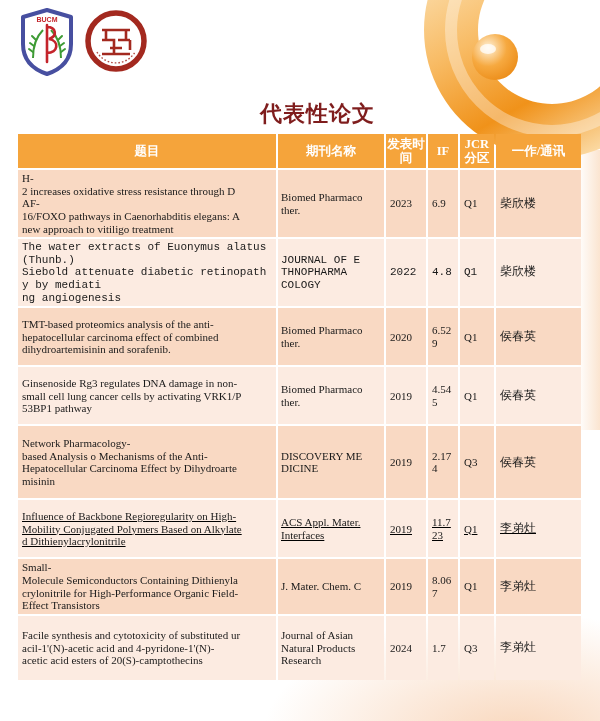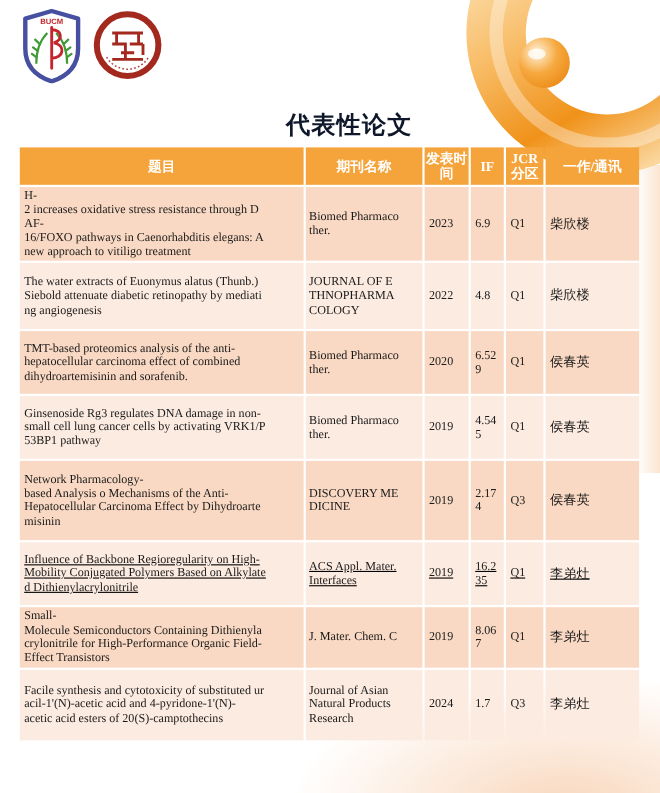--- a/index.html
+++ b/index.html
@@ -16,21 +16,21 @@
   }
   .corner-glow{
     position:absolute;bottom:0;right:0;width:340px;height:110px;z-index:0;
     background:radial-gradient(ellipse at 75% 115%, rgba(248,210,180,.9) 0%, rgba(248,210,180,0) 70%);
   }
   
   .logos{position:absolute;top:8px;left:20px;display:flex;gap:10px;z-index:2;}
   
   .page-title{
     position:absolute;top:99px;left:0;right:0;text-align:center;z-index:2;
-    font-size:22px;font-weight:bold;color:#0f172a;
+    font-size:22px;font-weight:bold;color:#7f1d1d;
     font-family:Liberation Serif, serif;
     letter-spacing:1px;
     padding-left:35px;
   }
   
   .papers-table{
     position:absolute;top:132px;left:16px;z-index:2;
     border-collapse:separate;border-spacing:2px;
     table-layout:fixed;width:567px;
   }
@@ -39,21 +39,21 @@
     font-weight:bold;font-size:12.5px;line-height:1.15;
     padding:2px 1px;height:30px;text-align:center;vertical-align:middle;
   }
   .papers-table td{
     font-size:11px;line-height:1.15;color:#1a1a1a;
     padding:2px 4px;vertical-align:middle;
   }
   .papers-table tbody tr:nth-child(odd) td{background:var(--row-dark,#F9D9C3);}
   .papers-table tbody tr:nth-child(even) td{background:var(--row-light,#FCEBE1);}
   tbody tr:nth-child(1){height:66px;}
-  tbody tr:nth-child(2){height:60px;}
+  tbody tr:nth-child(2){height:60px;font-family:Liberation Mono, monospace;}
   tbody tr:nth-child(3){height:57px;}
   tbody tr:nth-child(4){height:57px;}
   tbody tr:nth-child(5){height:72px;}
   tbody tr:nth-child(6){height:57px;text-decoration:underline;}
   tbody tr:nth-child(7){height:44px;padding-left:44px;}
   tbody tr:nth-child(8){height:64px;}
   tbody tr:nth-child(9){height:57px;}
   td.c-title{white-space:pre-line;word-break:break-all;text-align:left;}
   td.c-journal{white-space:pre-line;word-break:break-all;text-align:left;padding:2px 3px;}
   td.c-year,td.c-if,td.c-jcr,td.c-author{word-break:break-all;}
@@ -188,21 +188,21 @@
     <td class="c-author">侯春英</td>
   </tr>
 
   <tr>
     <td class="c-title">Influence of Backbone Regioregularity on High-
 Mobility Conjugated Polymers Based on Alkylate
 d Dithienylacrylonitrile</td>
     <td class="c-journal">ACS Appl. Mater.
 Interfaces</td>
     <td class="c-year">2019</td>
-    <td class="c-if">16.235</td>
+    <td class="c-if">11.723</td>
     <td class="c-jcr">Q1</td>
     <td class="c-author">李弟灶</td>
   </tr>
 
   <tr>
     <td class="c-title">Small-
 Molecule Semiconductors Containing Dithienyla
 crylonitrile for High-Performance Organic Field-
 Effect Transistors</td>
     <td class="c-journal">J. Mater. Chem. C</td>

